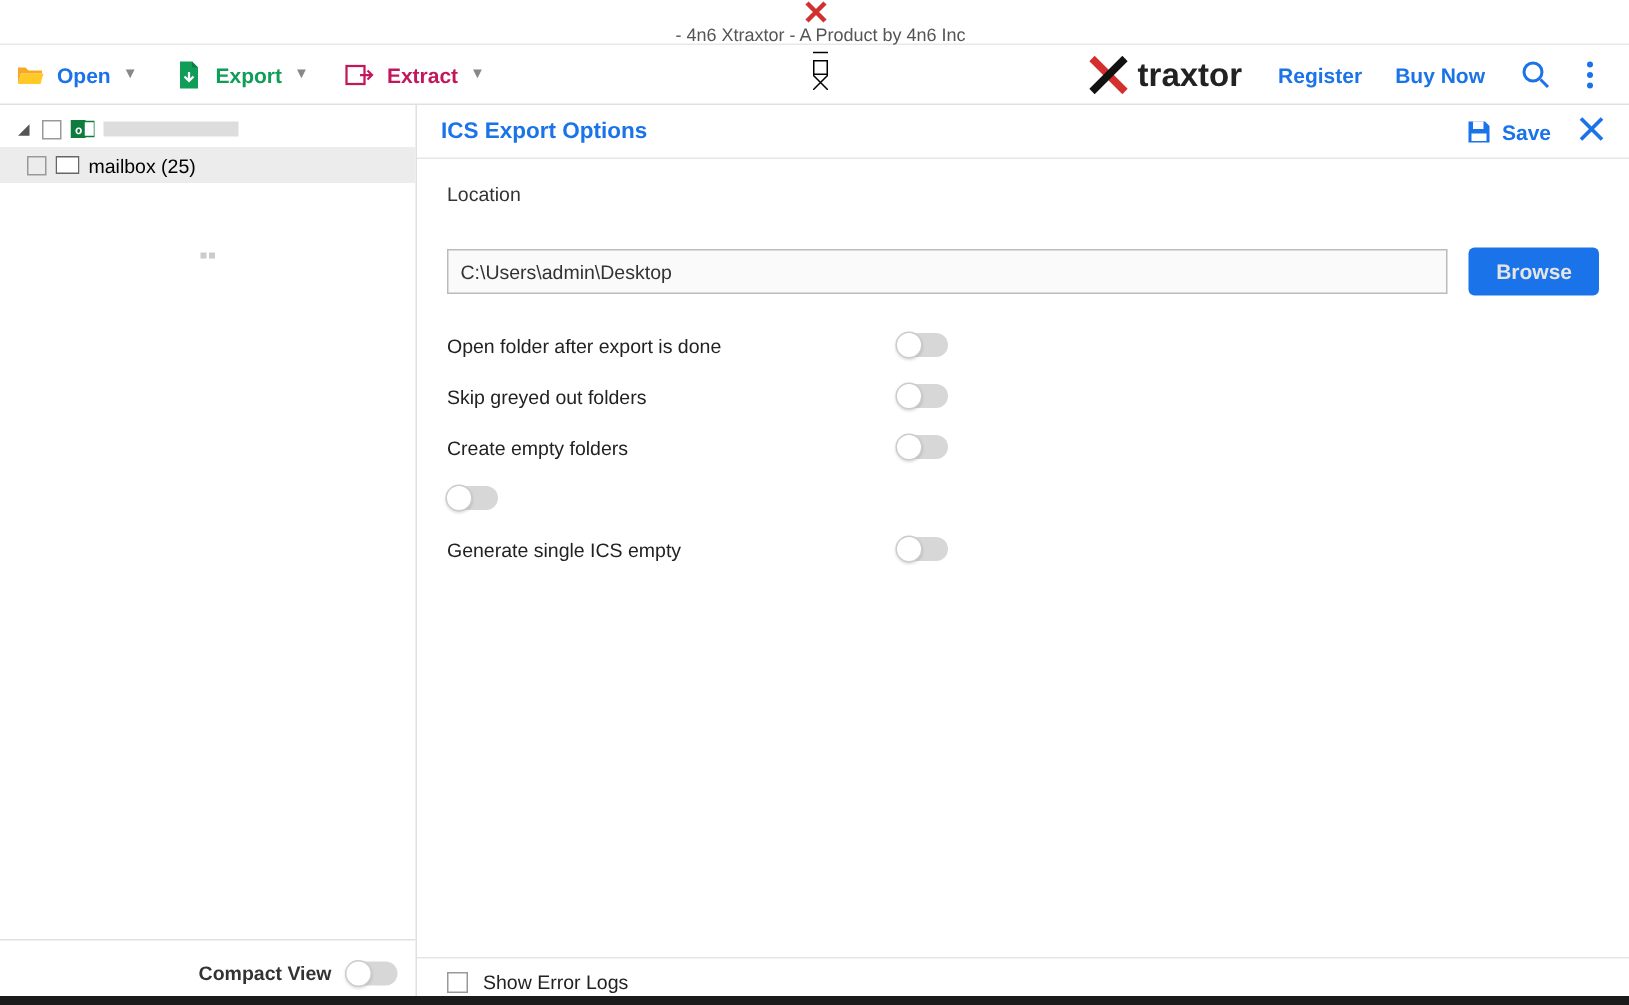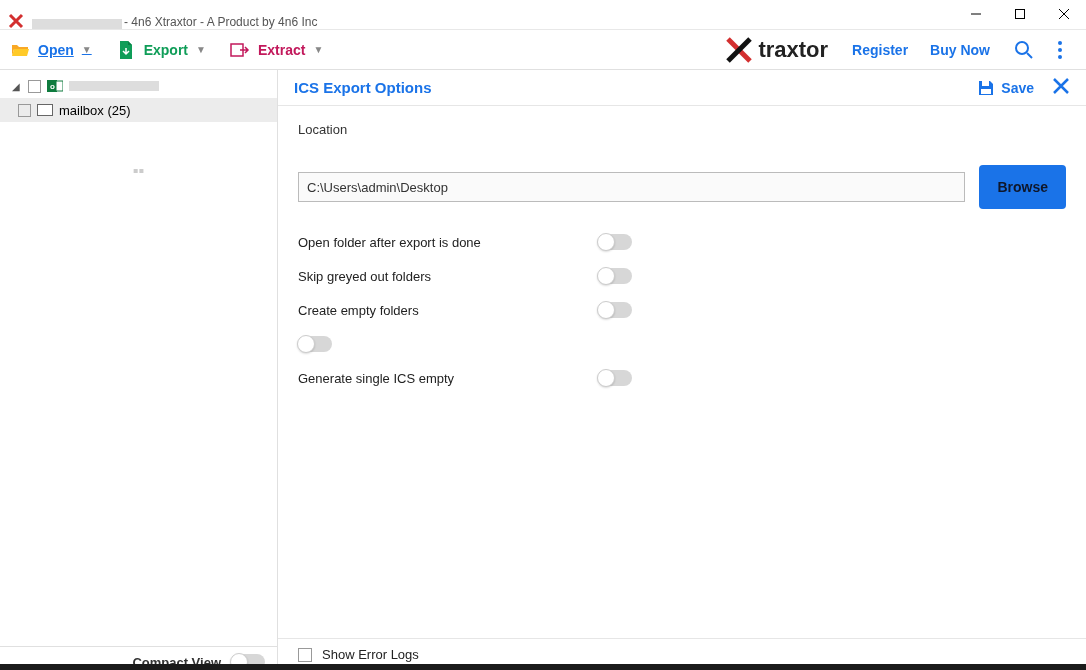--- a/index.html
+++ b/index.html
@@ -1,64 +1,64 @@
 <!DOCTYPE html>
 <html><head>
 <meta charset="utf-8">
 <style>
 * { margin:0; padding:0; box-sizing:border-box; font-family:"Segoe UI", Arial, sans-serif; }
 body { width:1086px; height:670px; background:#fff; overflow:hidden; font-size:13px; }
 
-.titlebar { height:30px; display:flex; align-items:flex-end; padding:0 0 0 8px; border-bottom:1px solid #e8e8e8; }
+.titlebar { height:30px; display:flex; align-items:center; padding:0 0 0 8px; border-bottom:1px solid #e8e8e8;flex-direction:column; }
 .titlebar .app-icon { width:16px; height:16px; margin-right:6px; }
 .titlebar .title-text { color:#555; font-size:12px; flex:0 0 auto; }
 .titlebar .title-obscured { display:inline-block; width:90px; height:10px; background:#ddd; vertical-align:middle; margin:0 2px; }
 .titlebar .spacer { flex:1; }
 .win-btn { width:44px; height:30px; display:flex; align-items:center; justify-content:center; }
 .win-btn svg { width:10px; height:10px; }
 
 .toolbar { height:40px; display:flex; align-items:center; padding:0 10px; border-bottom:1px solid #e0e0e0; }
 .tb-item { display:flex; align-items:center; margin-right:24px; font-size:14px; font-weight:600; cursor:pointer; }
 .tb-item .tb-icon { width:20px; height:20px; margin-right:8px; display:flex; align-items:center; justify-content:center; }
 .tb-item .chev { margin-left:8px; font-size:10px; color:#888; }
-.tb-open { color:#1a73e8;text-decoration:underline; }
+.tb-open { color:#1a73e8; }
 .tb-export { color:#0f9d58; }
 .tb-extract { color:#c2185b; }
 .toolbar .spacer { flex:1; }
 .logo { display:flex; align-items:center; margin-right:24px; }
 .tb-link { color:#1a73e8; font-weight:600; font-size:14px; margin-right:22px; cursor:pointer; }
 .tb-iconbtn { width:24px; height:24px; display:flex; align-items:center; justify-content:center; color:#1a73e8; margin-right:12px; cursor:pointer; }
 
 .body { display:flex; height:calc(670px - 30px - 40px); }
 .sidebar { width:278px; border-right:1px solid #e0e0e0; display:flex; flex-direction:column; }
 .tree { flex:1; padding-top:4px; overflow:auto; }
 .tree-row { display:flex; align-items:center; height:24px; padding-left:12px; font-size:13px; }
 .tree-row.selected { background:#ececec; }
 .tree-row .caret { width:10px; font-size:10px; color:#555; }
 .tree-row .chk { width:13px; height:13px; border:1px solid #999; margin:0 6px; }
 .tree-row .folder-icon { width:16px; height:14px; margin-right:6px; display:flex; align-items:center; justify-content:center; }
 .tree-row .obscured { display:inline-block; width:90px; height:10px; background:#ddd; }
 .tree-row.child { }
 .sidebar-ghost { text-align:center; color:#ccc; font-size:16px; margin-top:40px; }
-.sidebar-footer { height:24px; border-top:1px solid #e0e0e0; display:flex; align-items:flex-end; justify-content:flex-end; padding:0 12px; font-size:13px; }
+.sidebar-footer { height:44px; border-top:1px solid #e0e0e0; display:flex; align-items:center; justify-content:flex-end; padding:0 12px; font-size:13px; }
 .sidebar-footer .label { margin-right:10px; font-weight:600; color:#333; }
 
 .main { flex:1; display:flex; flex-direction:column; }
 .panel-header { height:36px; display:flex; align-items:center; padding:0 16px; border-bottom:1px solid #e6e6e6; }
 .panel-header .title { color:#1a73e8; font-size:15px; font-weight:700; }
 .panel-header .spacer { flex:1; }
 .panel-header .save-btn { display:flex; align-items:center; color:#1a73e8; font-weight:600; font-size:14px; margin-right:18px; cursor:pointer; }
 .panel-header .save-btn svg { margin-right:6px; }
 .panel-header .close-btn { color:#1a73e8; cursor:pointer; }
 
 .panel-body { flex:1; padding:16px 20px; overflow:auto; }
 .field-label { font-size:13px; color:#333; margin-bottom:6px; }
 .loc-row { display:flex; align-items:center; margin-bottom:16px;margin-top:28px; }
 .loc-input { flex:1; height:30px; border:1px solid #bbb; padding:0 8px; font-size:13px; color:#333; background:#fafafa; }
-.browse-btn { margin-left:14px; height:44px; padding:0 18px; background:#1a73e8; color:#0f172a; border:none; font-size:14px; font-weight:600; border-radius:4px; cursor:pointer; }
+.browse-btn { margin-left:14px; height:32px; padding:0 18px; background:#1a73e8; color:#e5e5e5; border:none; font-size:14px; font-weight:600; border-radius:4px; cursor:pointer; }
 
 .opt-row { display:flex; align-items:center; height:34px; }
 .opt-row .opt-label { width:300px; font-size:13px; color:#222; }
 .toggle { width:34px; height:16px; background:#d7d7d7; border-radius:10px; position:relative; cursor:pointer; }
 .toggle .knob { width:18px; height:18px; background:#fff; border:1px solid #ccc; border-radius:50%; position:absolute; top:-1px; left:-1px; box-shadow:0 1px 2px rgba(0,0,0,.15); }
 
 .panel-footer { height:32px; border-top:1px solid #e6e6e6; display:flex; align-items:center; padding:0 20px; }
 .panel-footer .chk { width:14px; height:14px; border:1px solid #999; margin-right:10px; }
 .panel-footer .label { font-size:13px; color:#222; }
 

